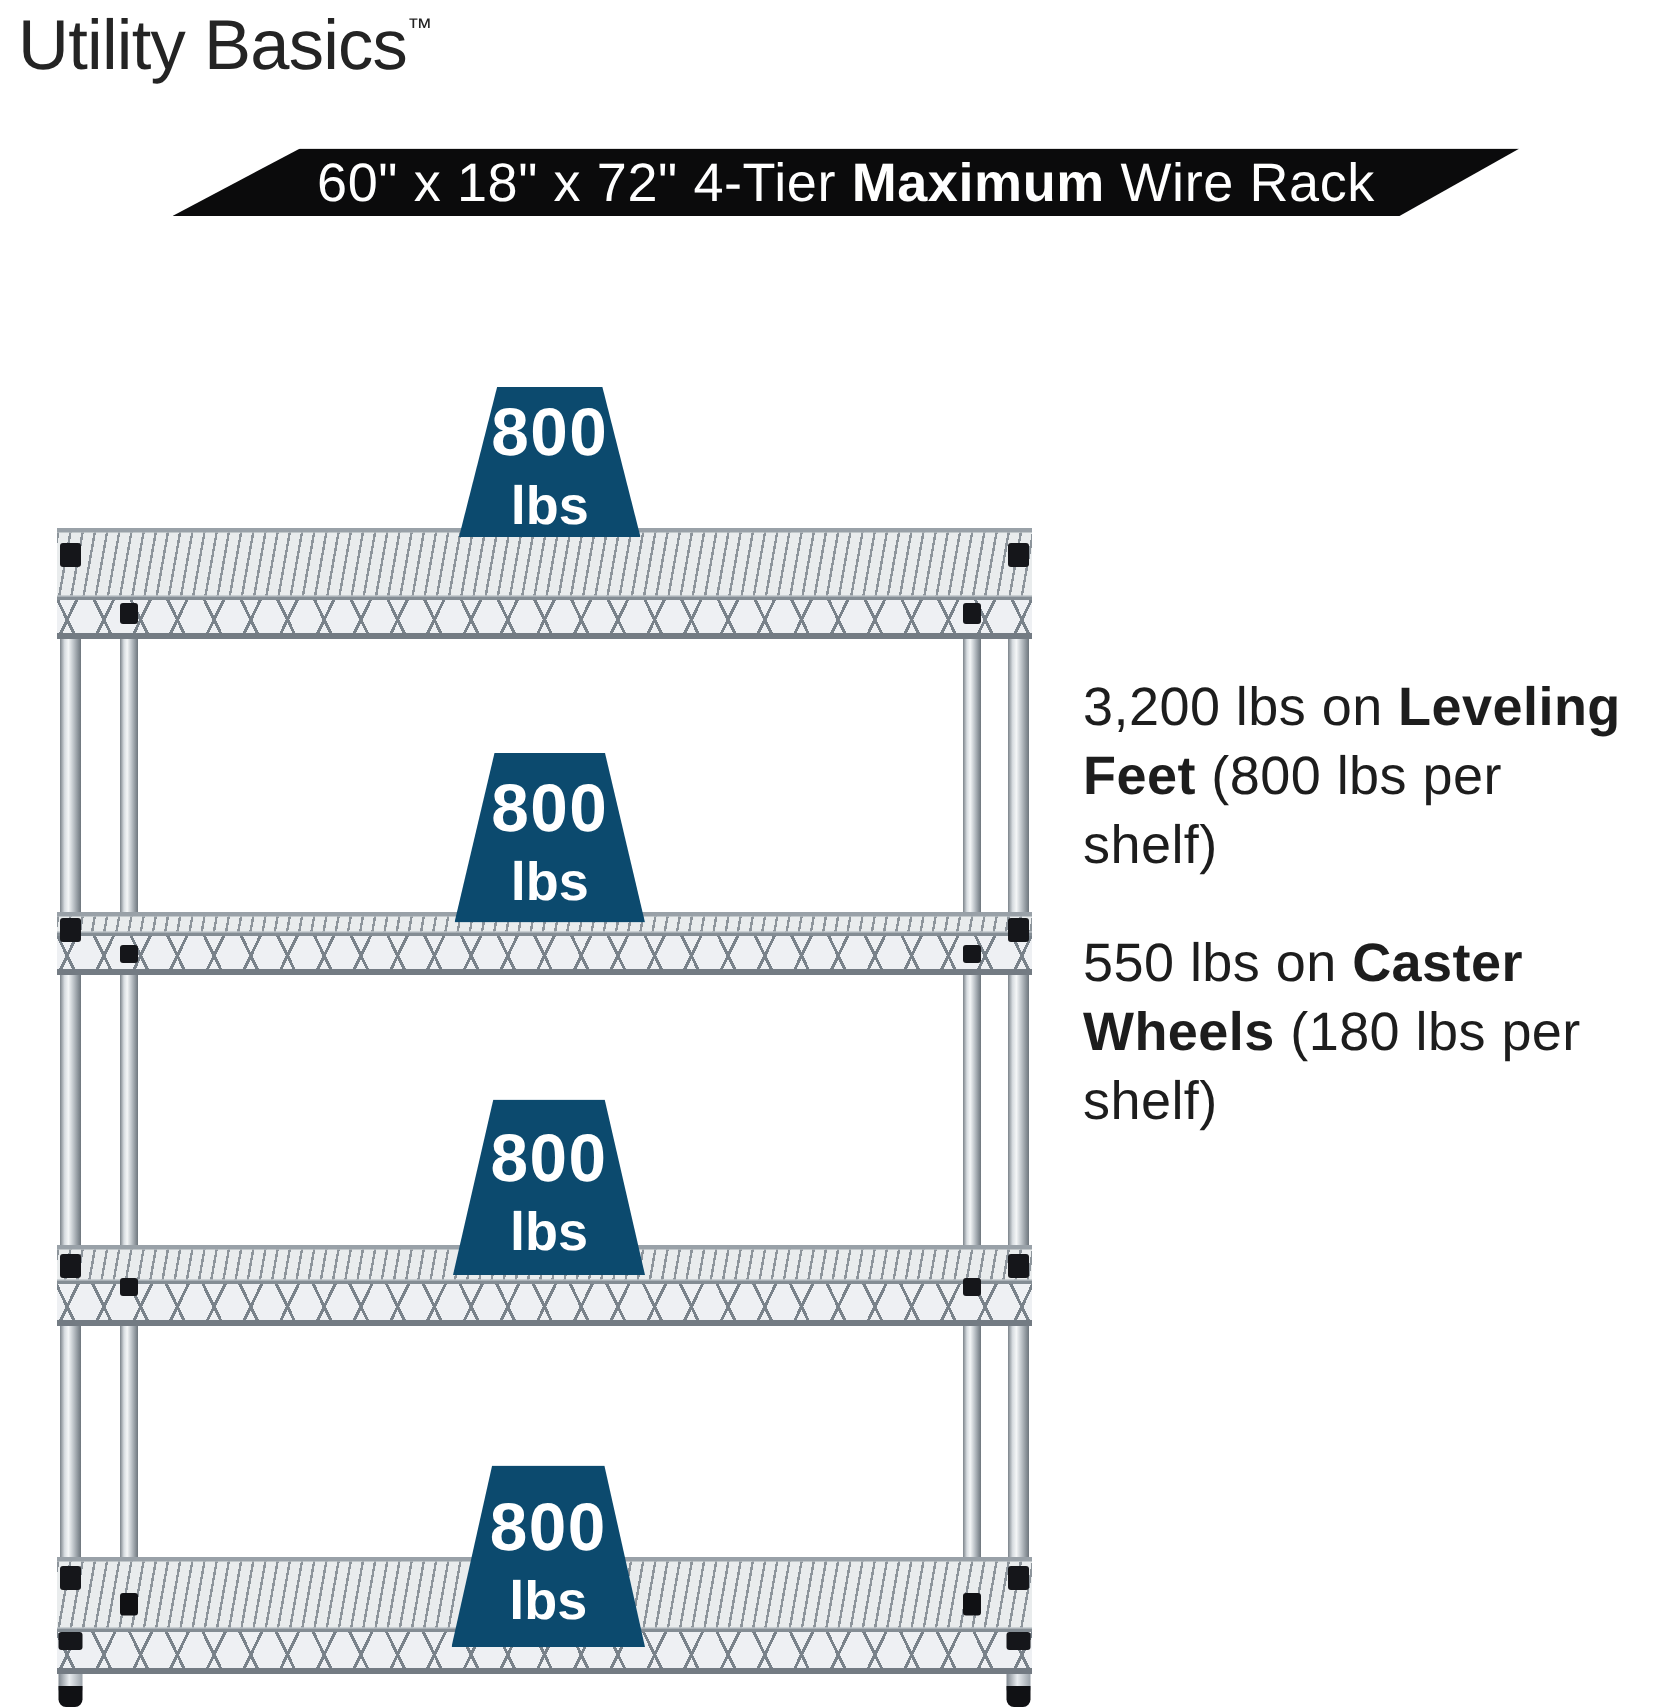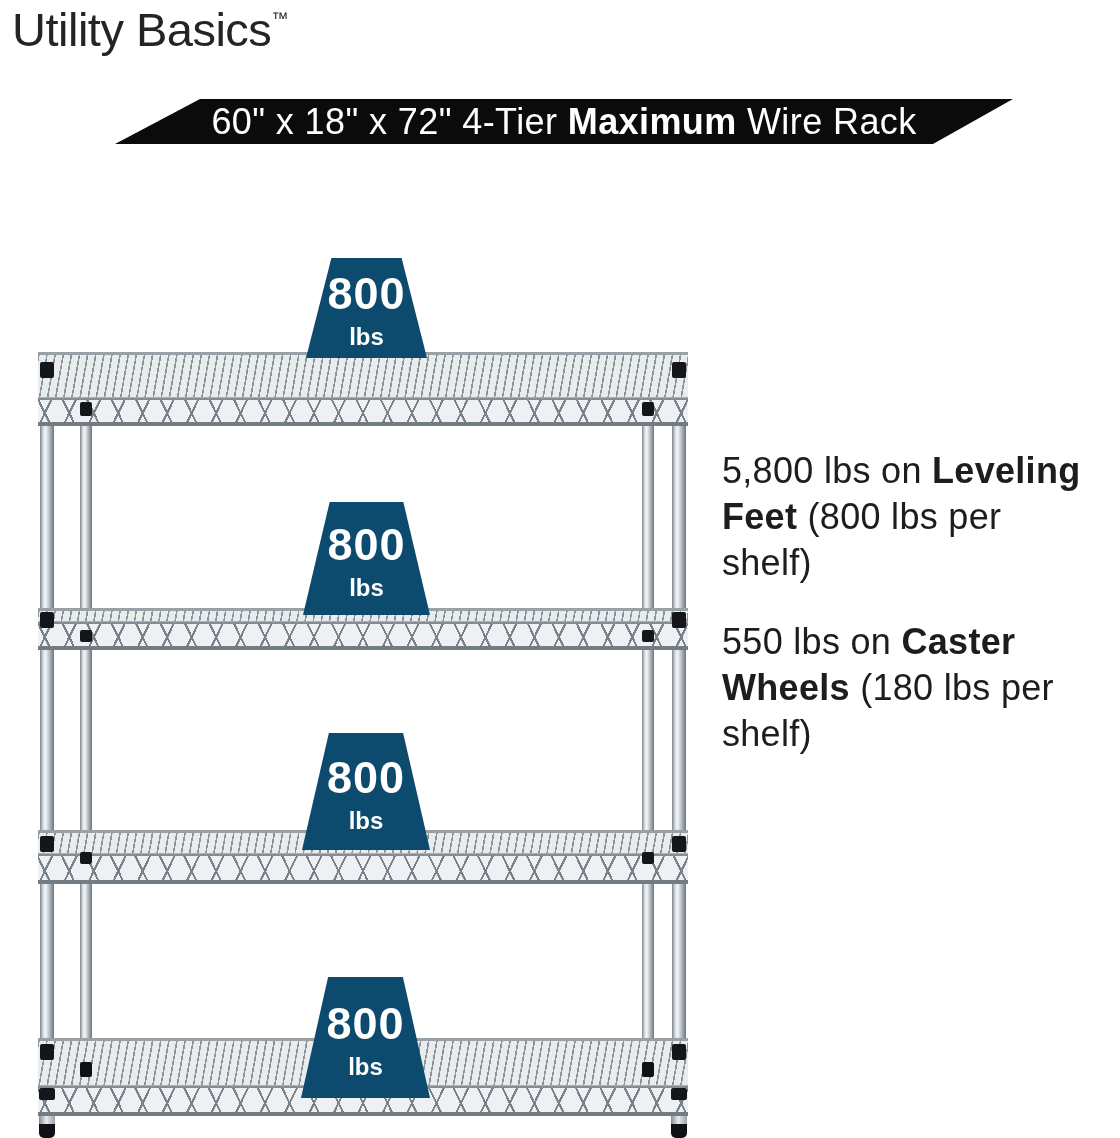--- a/index.html
+++ b/index.html
@@ -44,21 +44,21 @@
   .foot-ring{position:absolute;width:16px;height:12px;background:#15161a;border-radius:2px;z-index:3;}
   .foot-tip{position:absolute;width:16px;height:14px;background:#101114;border-radius:0 0 5px 5px;z-index:3;}
   .inner-tip{position:absolute;width:12px;height:15px;background:#101114;border-radius:2px;z-index:4;}
 
   
   .badge{position:absolute;z-index:6;}
   .badge-shape{width:100%;height:100%;background:#0c4a6e;
     clip-path:polygon(21% 0,79% 0,100% 100%,0 100%);
     display:flex;flex-direction:column;align-items:center;justify-content:center;gap:9px;padding-top:4px;box-sizing:border-box;}
   .badge-value{font-size:45px;font-weight:bold;color:#fff;line-height:1;letter-spacing:1px;}
-  .badge-unit{font-size:24px;font-weight:bold;color:#fff;line-height:1;}
+  .badge-unit{font-size:36px;font-weight:bold;color:#fff;line-height:1;}
 
   
   .specs{position:absolute;left:722px;top:448px;width:372px;font-size:36px;line-height:46px;letter-spacing:.3px;color:#1d1d1d;}
   .specs p{margin:0 0 33px 0;}
   .specs b{font-weight:bold;}
 </style>
 </head>
 <body>
 
 <div class="canvas">
@@ -147,20 +147,20 @@
   </div>
   <div class="badge" style="left:301px;top:977px;width:129px;height:121px;">
     <div class="badge-shape">
       <span class="badge-value">800</span>
       <span class="badge-unit">lbs</span>
     </div>
   </div>
 
   <div class="specs">
     <p>
-      <span>5,800 lbs on </span><b>Leveling Feet</b><span> (800 lbs per shelf)</span>
+      <span>3,200 lbs on </span><b>Leveling Feet</b><span> (800 lbs per shelf)</span>
     </p>
     <p>
       <span>550 lbs on </span><b>Caster Wheels</b><span> (180 lbs per shelf)</span>
     </p>
   </div>
 
 </div>
 
 </body></html>

